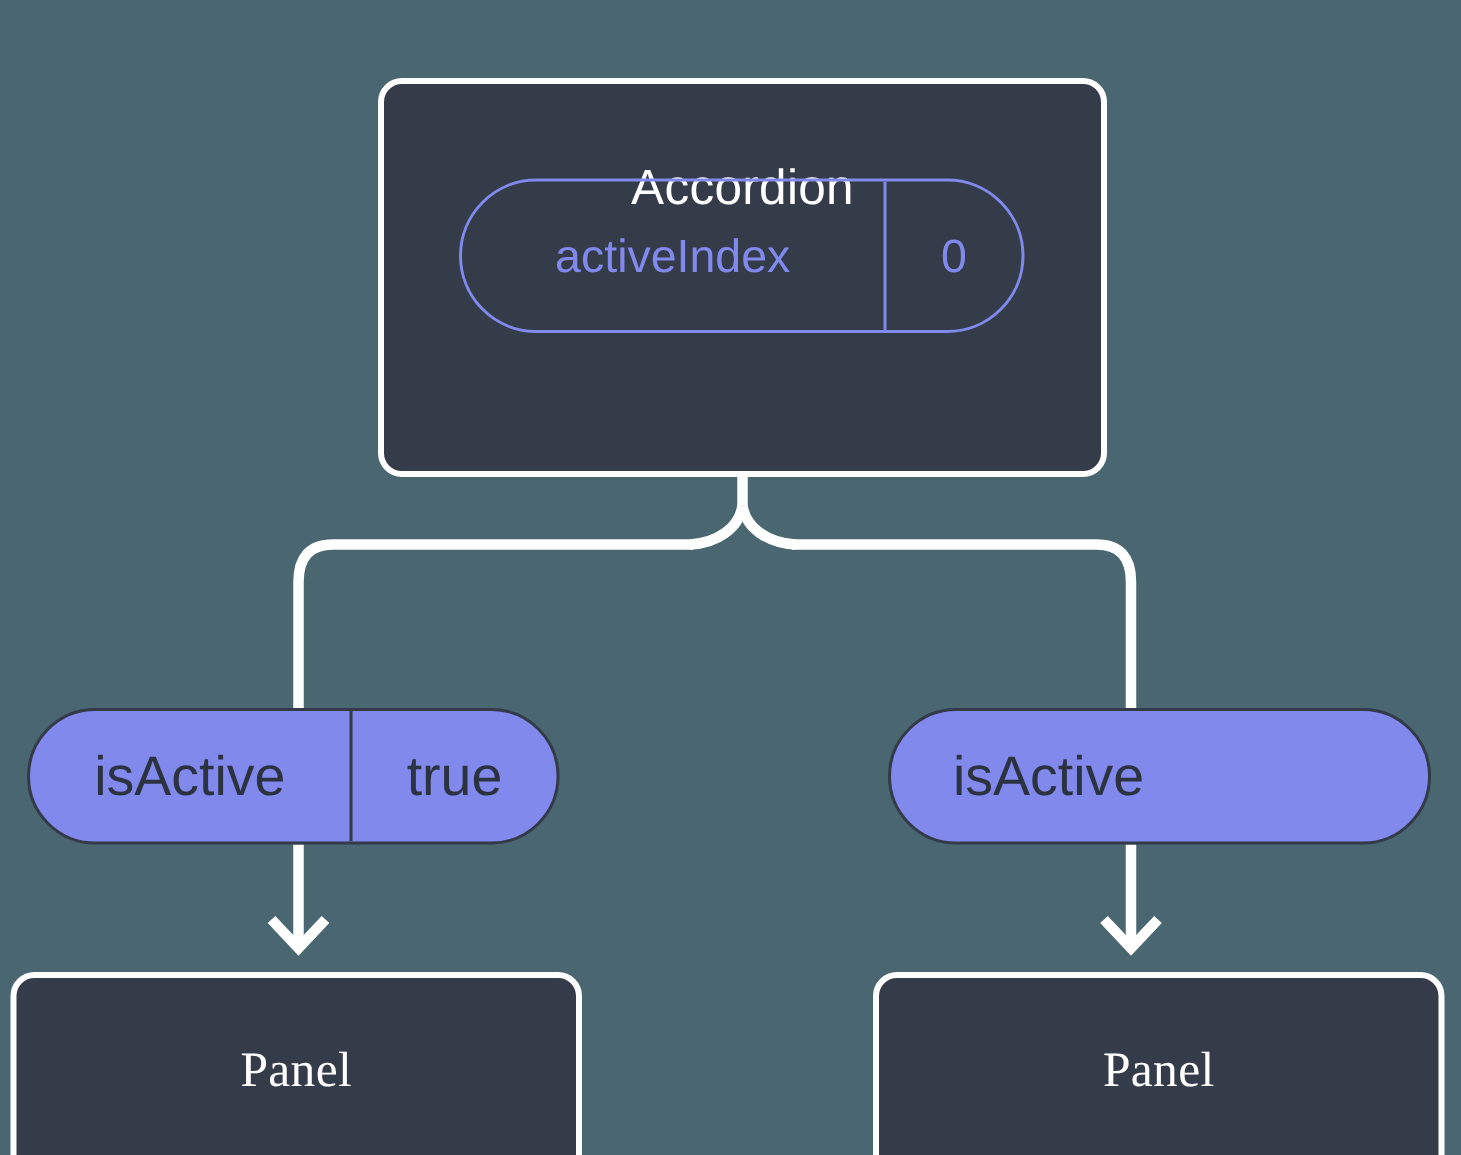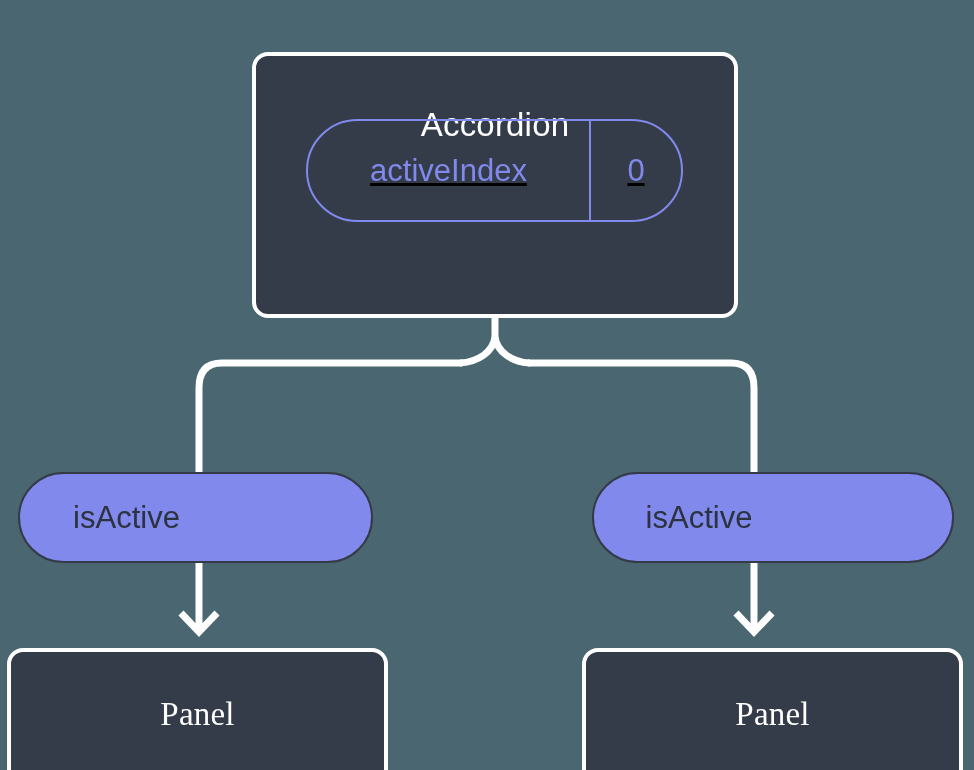--- a/index.html
+++ b/index.html
@@ -67,21 +67,20 @@
   
   .pill-outline {
     position: absolute;
     box-sizing: border-box;
     display: flex;
     align-items: stretch;
     background: transparent;
     border: 2px solid #8189ec;
     border-radius: 999px;
     overflow: hidden;
-    text-decoration: underline;
   }
   #activeindex-pill {
     left: 306px;
     top: 119px;
     width: 377px;
     height: 103px;
   }
   .pill-outline .pill-key,
   .pill-outline .pill-val {
     display: flex;
@@ -111,21 +110,21 @@
   }
   #isactive-true-pill  { left: 18px;  top: 472px; width: 355px; height: 91px; }
   #isactive-false-pill { left: 592px; top: 472px; width: 362px; height: 91px; }
 
   .pill-filled .pill-key,
   .pill-filled .pill-val {
     display: flex;
     align-items: center;
     justify-content: center;
     color: #2b3240;
-    font-size: 31px;
+    font-size: 37px;
     font-weight: 400;
     white-space: nowrap;
   }
   #isactive-true-pill  .pill-key { width: 213px; }
   #isactive-false-pill .pill-key { width: 210px; }
   .pill-filled .pill-val {
     flex: 1;
     border-left: 2px solid #333a48;
   }
 </style>
@@ -156,20 +155,21 @@
     <div id="accordion-title" class="node-title">Accordion</div>
   </div>
 
   <div id="activeindex-pill" class="pill-outline">
     <div class="pill-key">activeIndex</div>
     <div class="pill-val">0</div>
   </div>
 
   <div id="isactive-true-pill" class="pill-filled">
     <div class="pill-key">isActive</div>
+    <div class="pill-val">true</div>
   </div>
 
   <div id="isactive-false-pill" class="pill-filled">
     <div class="pill-key">isActive</div>
   </div>
 
   <div id="panel-left-box" class="node-box panel-box">
     <div class="node-title panel-title">Panel</div>
   </div>
 

